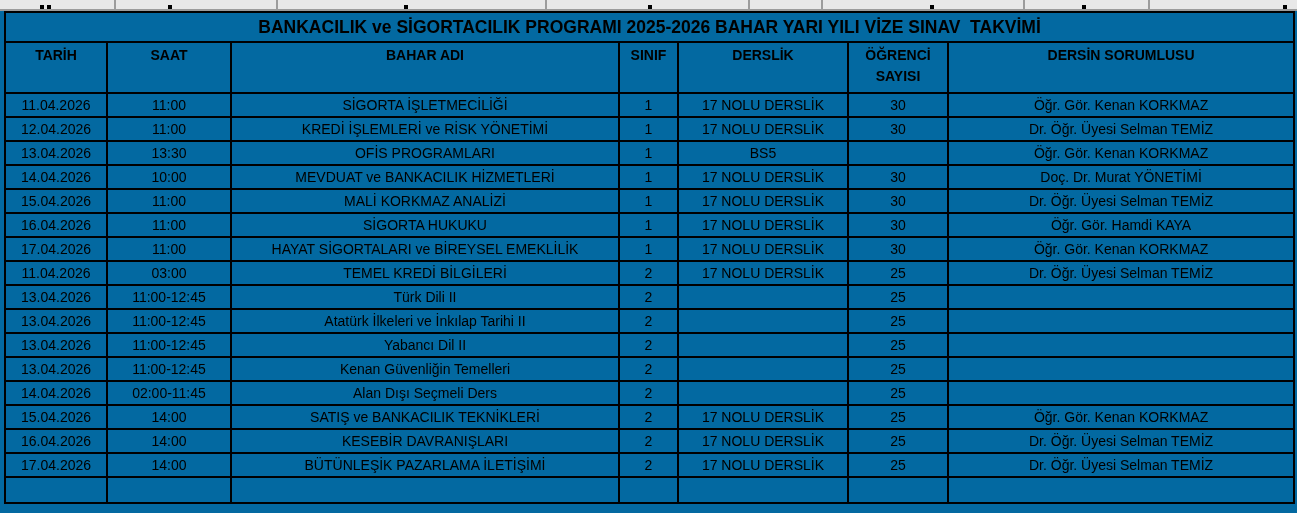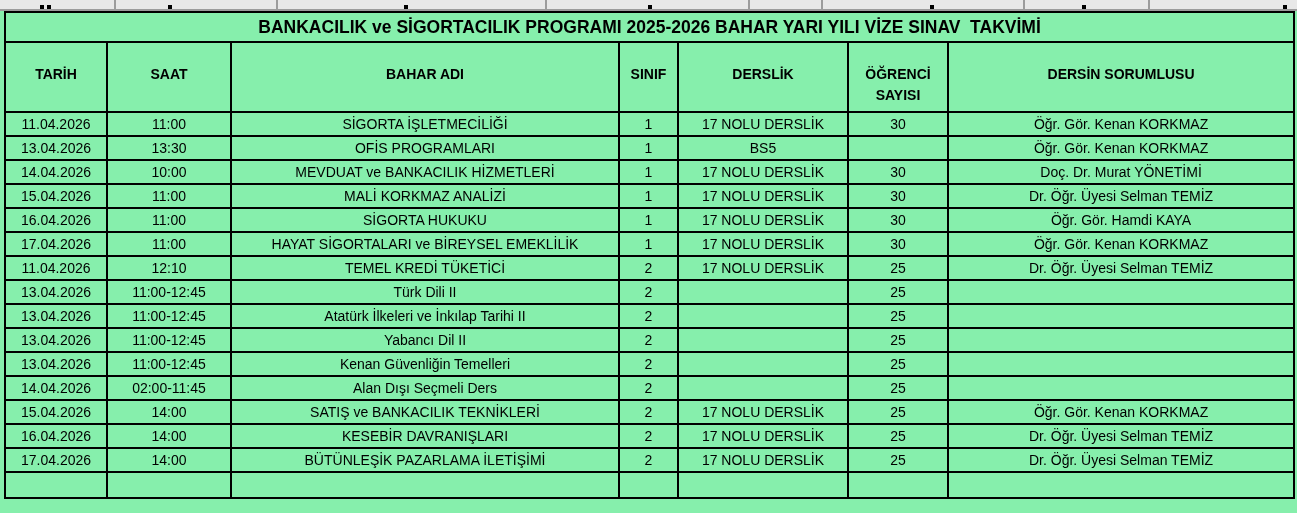--- a/index.html
+++ b/index.html
@@ -6,21 +6,21 @@
   body {
     font-family: "Liberation Sans", sans-serif;
     background: #ffffff;
     color: #000000;
   }
   #screen {
     position: relative;
     width: 1297px;
     height: 513px;
     overflow: hidden;
-    background: #86efac;
+    background: #0369a1;
   }
   
   .top-strip {
     position: absolute;
     left: 0; top: 0;
     width: 1297px; height: 9px;
     background: #e8e8e8;
     border-bottom: 2px solid #9c9c9c;
   }
   .strip-sep {
@@ -52,21 +52,21 @@
     height: 28px;
     font-size: 17.5px;
     font-weight: bold;
     white-space: pre;
   }
   tr.header-row th {
     height: 47px;
     font-size: 14px;
     font-weight: bold;
     vertical-align: top;
-    padding-top: 21px;
+    padding-top: 2px;
     line-height: 21px;
   }
   tr.data-row td {
     height: 22px;
     font-size: 14px;
     font-weight: normal;
     white-space: nowrap;
   }
   tr.partial-row td {
     height: 24px;
@@ -122,20 +122,29 @@
     <tr class="data-row">
           <td>11.04.2026</td>
           <td>11:00</td>
           <td>SİGORTA İŞLETMECİLİĞİ</td>
           <td>1</td>
           <td>17 NOLU DERSLİK</td>
           <td>30</td>
           <td>Öğr. Gör. Kenan KORKMAZ</td>
         </tr>
         <tr class="data-row">
+          <td>12.04.2026</td>
+          <td>11:00</td>
+          <td>KREDİ İŞLEMLERİ ve RİSK YÖNETİMİ</td>
+          <td>1</td>
+          <td>17 NOLU DERSLİK</td>
+          <td>30</td>
+          <td>Dr. Öğr. Üyesi Selman TEMİZ</td>
+        </tr>
+        <tr class="data-row">
           <td>13.04.2026</td>
           <td>13:30</td>
           <td>OFİS PROGRAMLARI</td>
           <td>1</td>
           <td>BS5</td>
           <td></td>
           <td>Öğr. Gör. Kenan KORKMAZ</td>
         </tr>
         <tr class="data-row">
           <td>14.04.2026</td>
@@ -168,22 +177,22 @@
           <td>17.04.2026</td>
           <td>11:00</td>
           <td>HAYAT SİGORTALARI ve BİREYSEL EMEKLİLİK</td>
           <td>1</td>
           <td>17 NOLU DERSLİK</td>
           <td>30</td>
           <td>Öğr. Gör. Kenan KORKMAZ</td>
         </tr>
         <tr class="data-row">
           <td>11.04.2026</td>
-          <td>12:10</td>
-          <td>TEMEL KREDİ TÜKETİCİ</td>
+          <td>03:00</td>
+          <td>TEMEL KREDİ BİLGİLERİ</td>
           <td>2</td>
           <td>17 NOLU DERSLİK</td>
           <td>25</td>
           <td>Dr. Öğr. Üyesi Selman TEMİZ</td>
         </tr>
         <tr class="data-row">
           <td>13.04.2026</td>
           <td>11:00-12:45</td>
           <td>Türk Dili II</td>
           <td>2</td>

